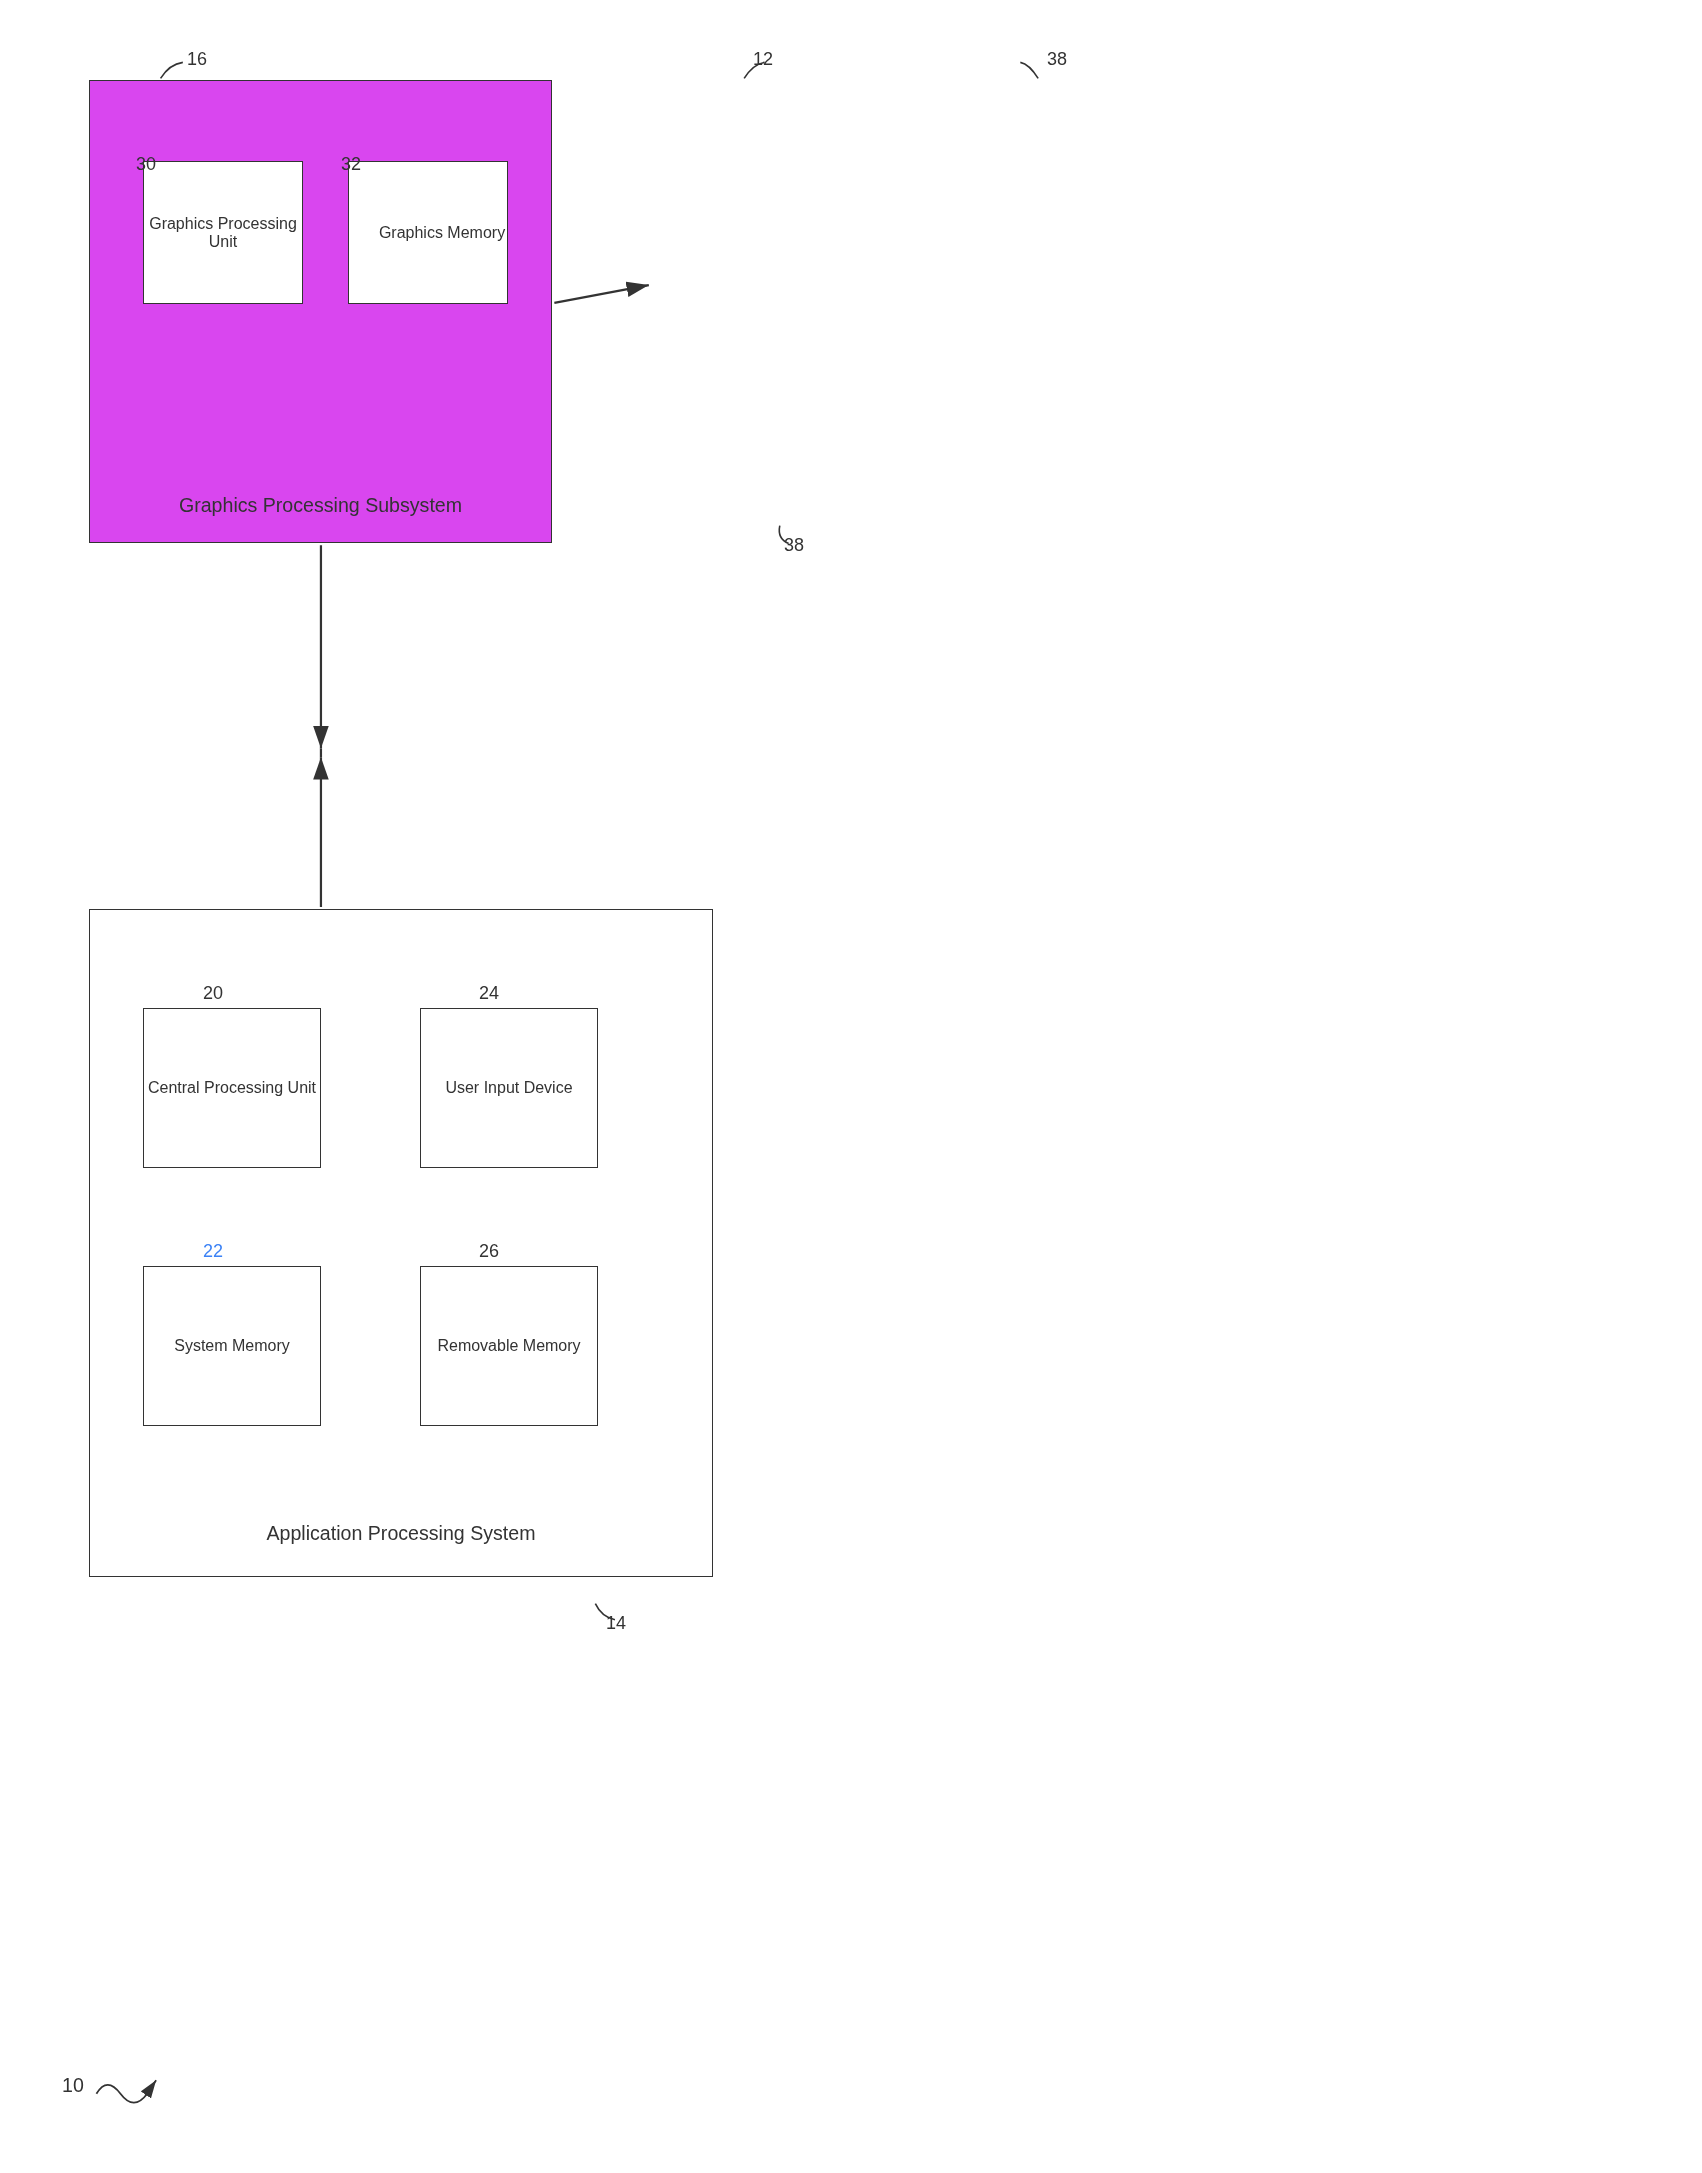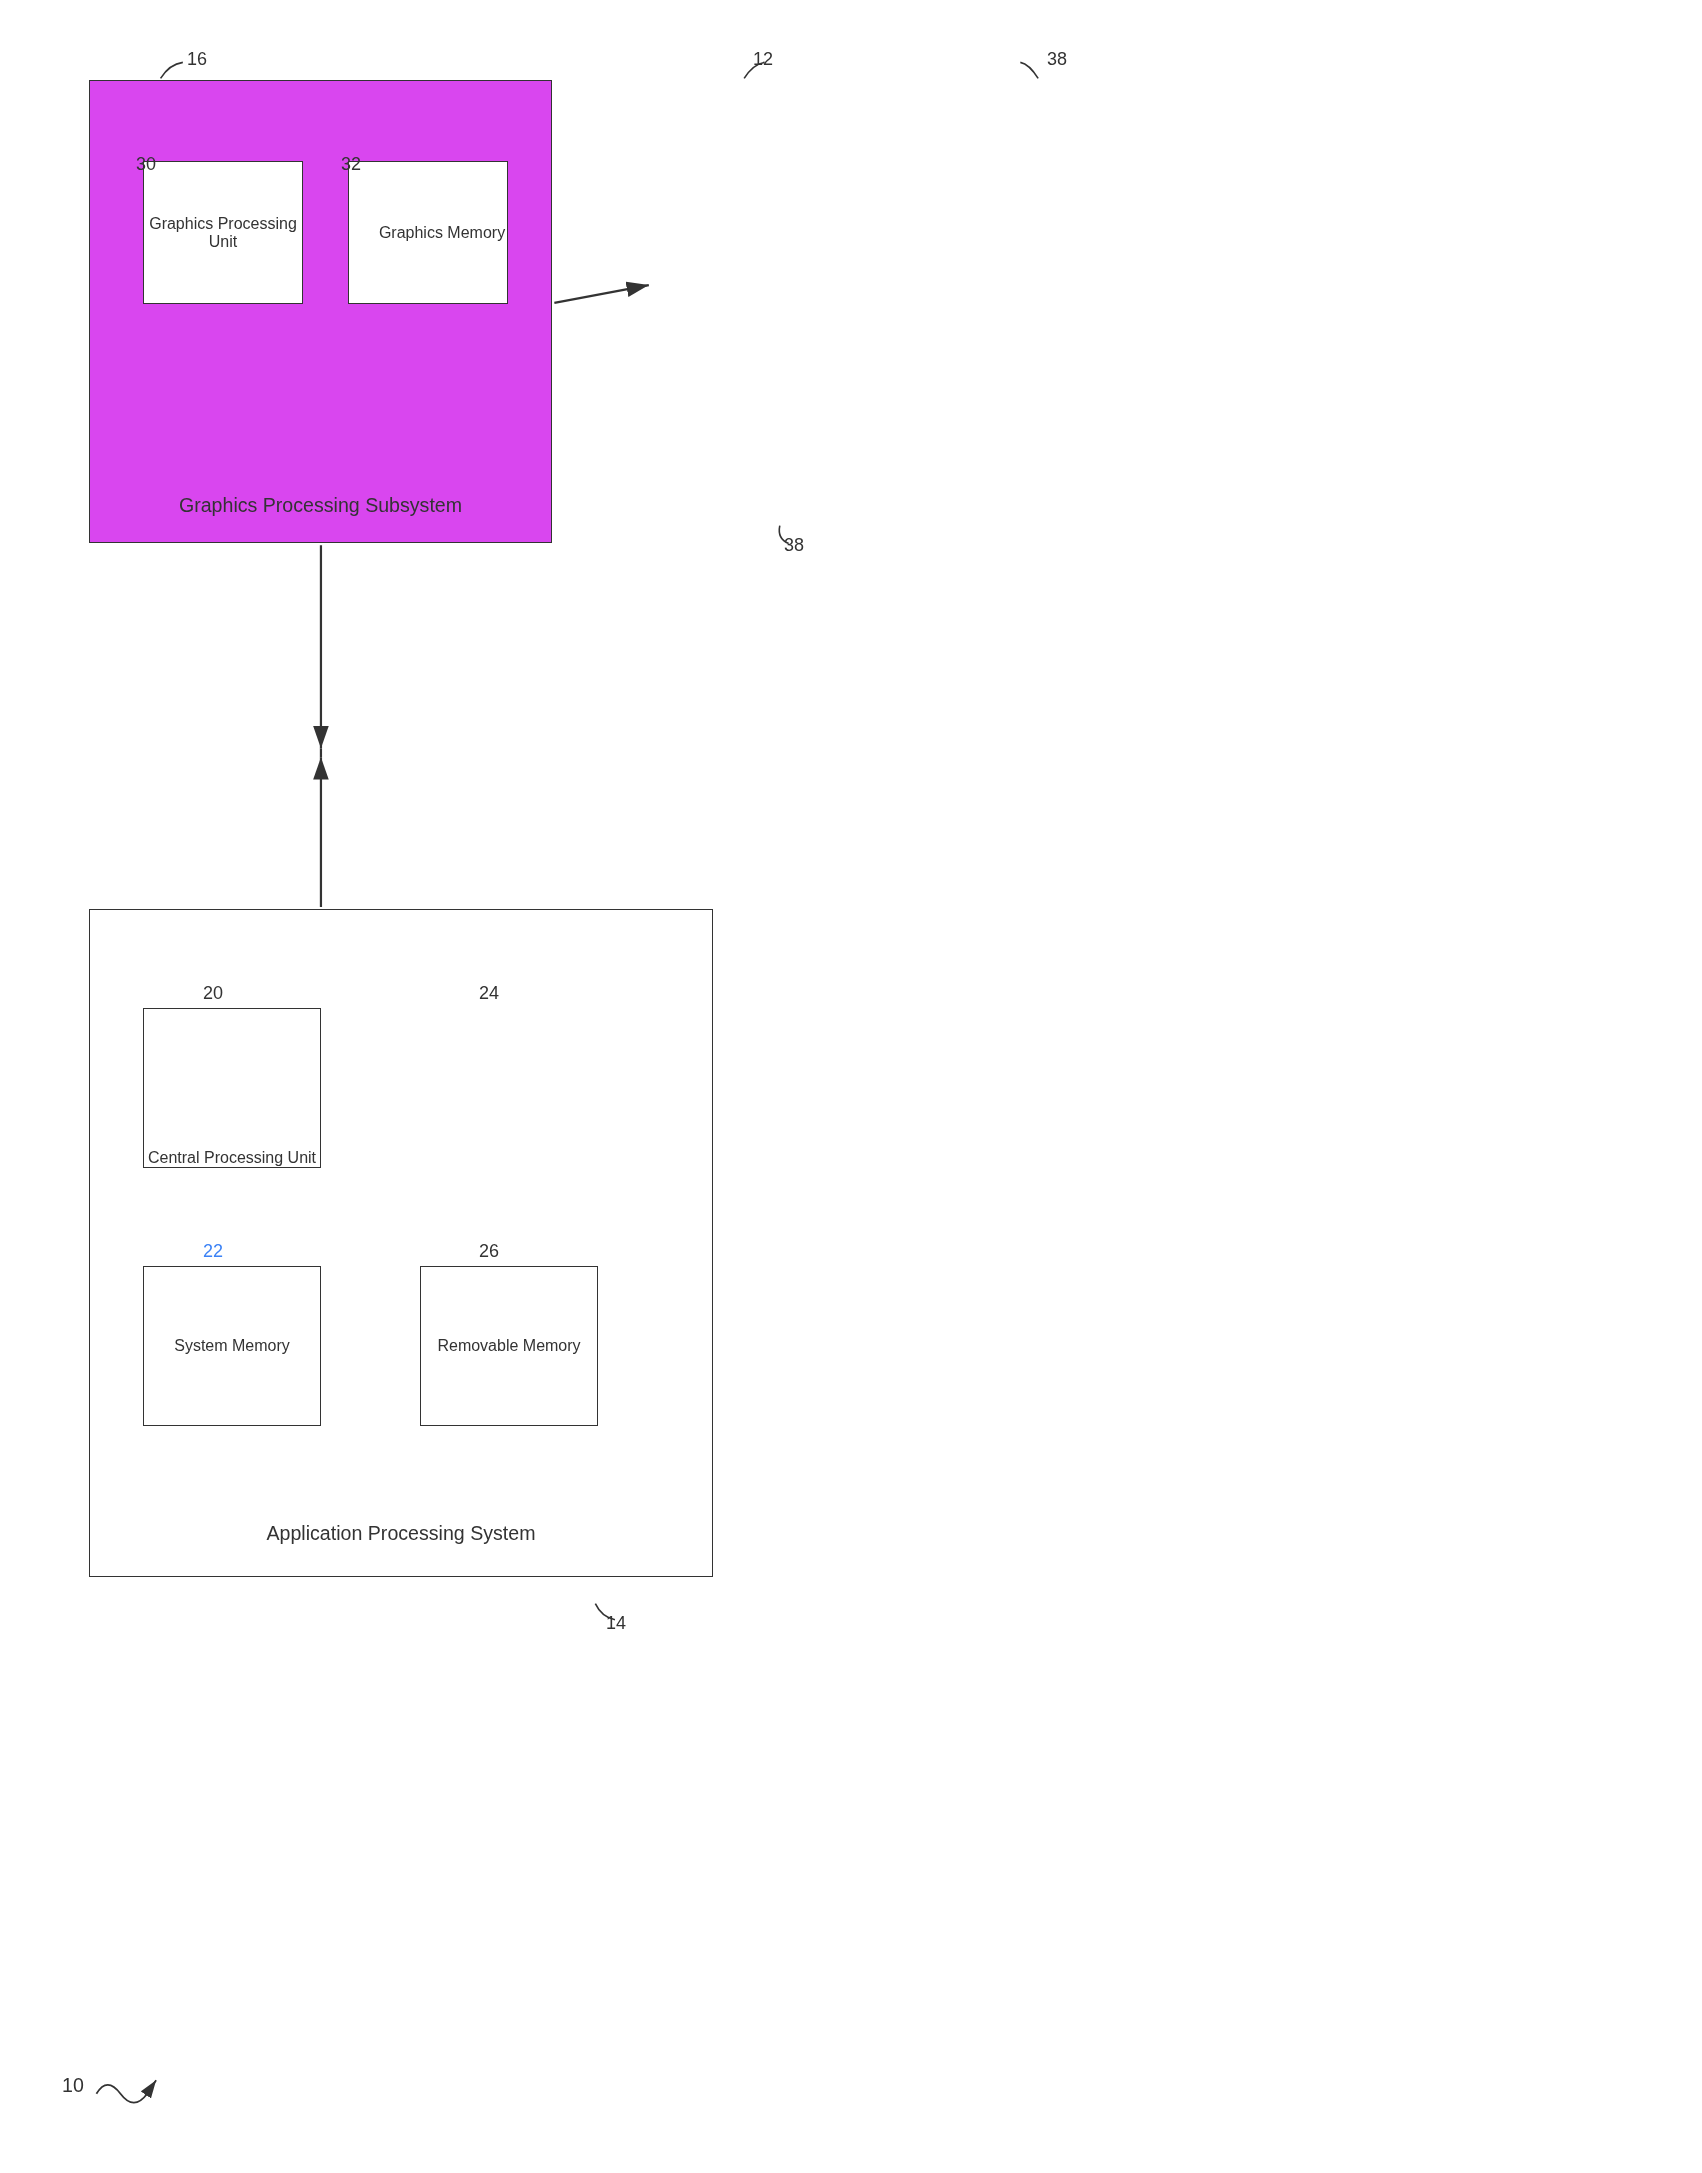--- a/index.html
+++ b/index.html
@@ -210,21 +210,21 @@
     
     .cpu-box {
       position: absolute;
       top: 98px;
       left: 53px;
       width: 178px;
       height: 160px;
       border: 1.8px solid #333;
       background: #fff;
       display: flex;
-      align-items: flex-end;
+      align-items: center;
       justify-content: center;
       text-align: center;
       font-size: 16px;
       color: #333;
     }
 
     
     .uid-box {
       position: absolute;
       top: 98px;
@@ -395,20 +395,23 @@
 
 
   <div class="ref-12" style="position:absolute; top:49px; left:753px; font-size:18px; color:#333;">12</div>
   <div class="ref-38-tr" style="position:absolute; top:49px; left:1047px; font-size:18px; color:#333;">38</div>
   <div class="ref-38-bot" style="position:absolute; top:535px; left:784px; font-size:18px; color:#333;">38</div>
 
   <div class="aps-box">
     <div class="cpu-box">
       <span>Central Processing Unit</span>
     </div>
+    <div class="uid-box">
+      <span>User Input Device</span>
+    </div>
     <div class="smem-box">
       <span>System Memory</span>
     </div>
     <div class="rmem-box">
       <span>Removable Memory</span>
     </div>
     <div class="aps-label">Application Processing System</div>
   </div>
 
   <div class="ref-20" style="position:absolute; top:983px; left:203px; font-size:18px; color:#333;">20</div>

